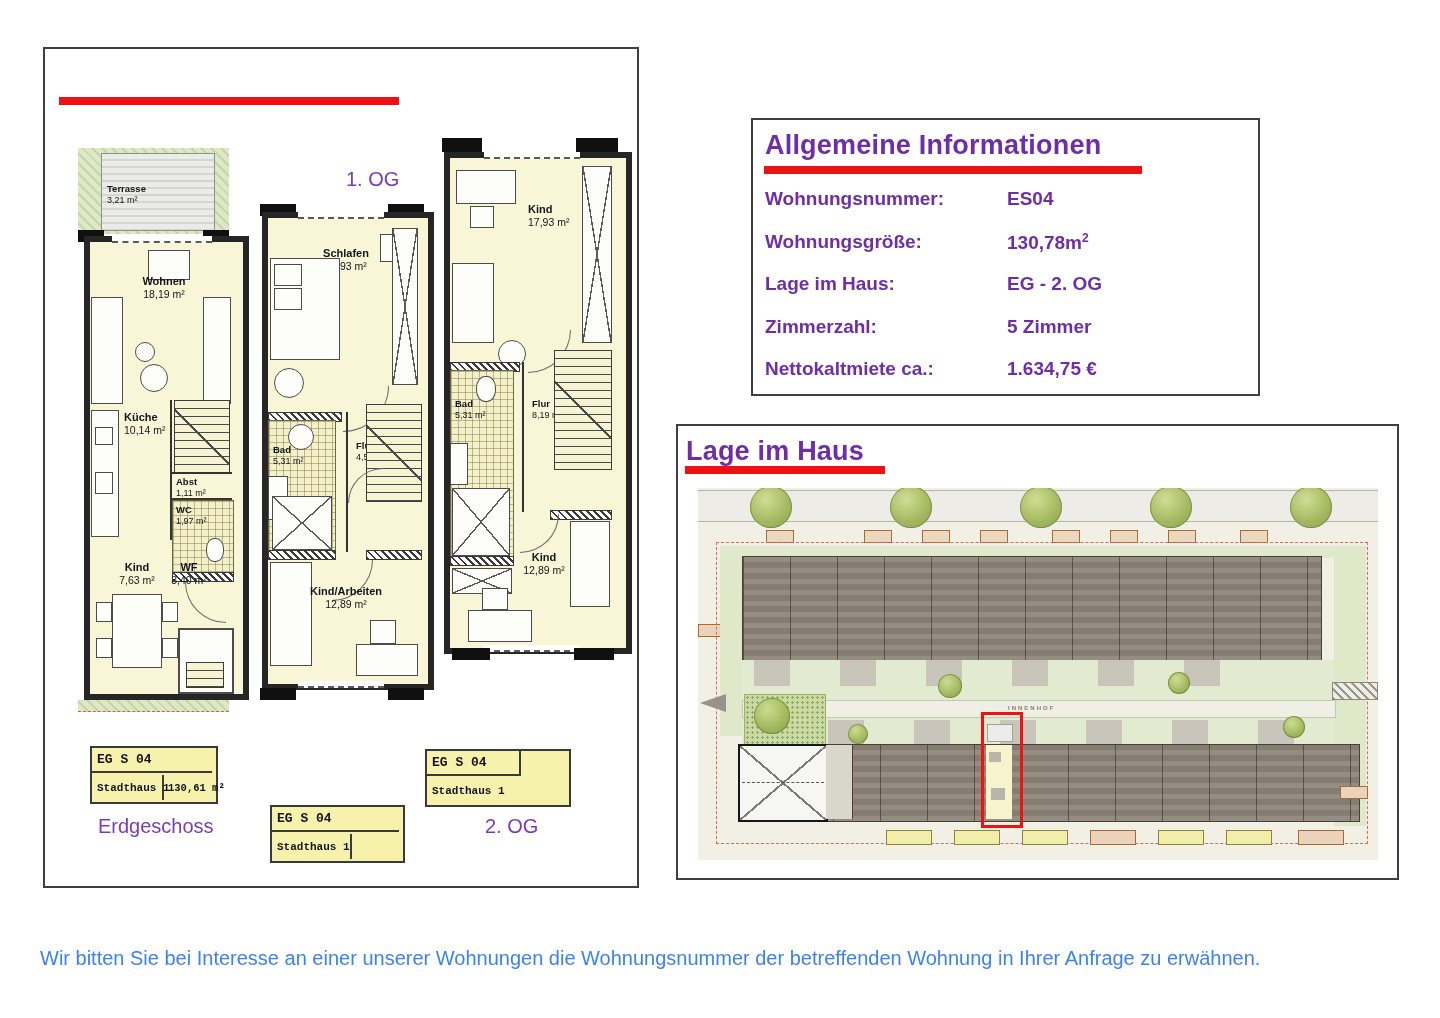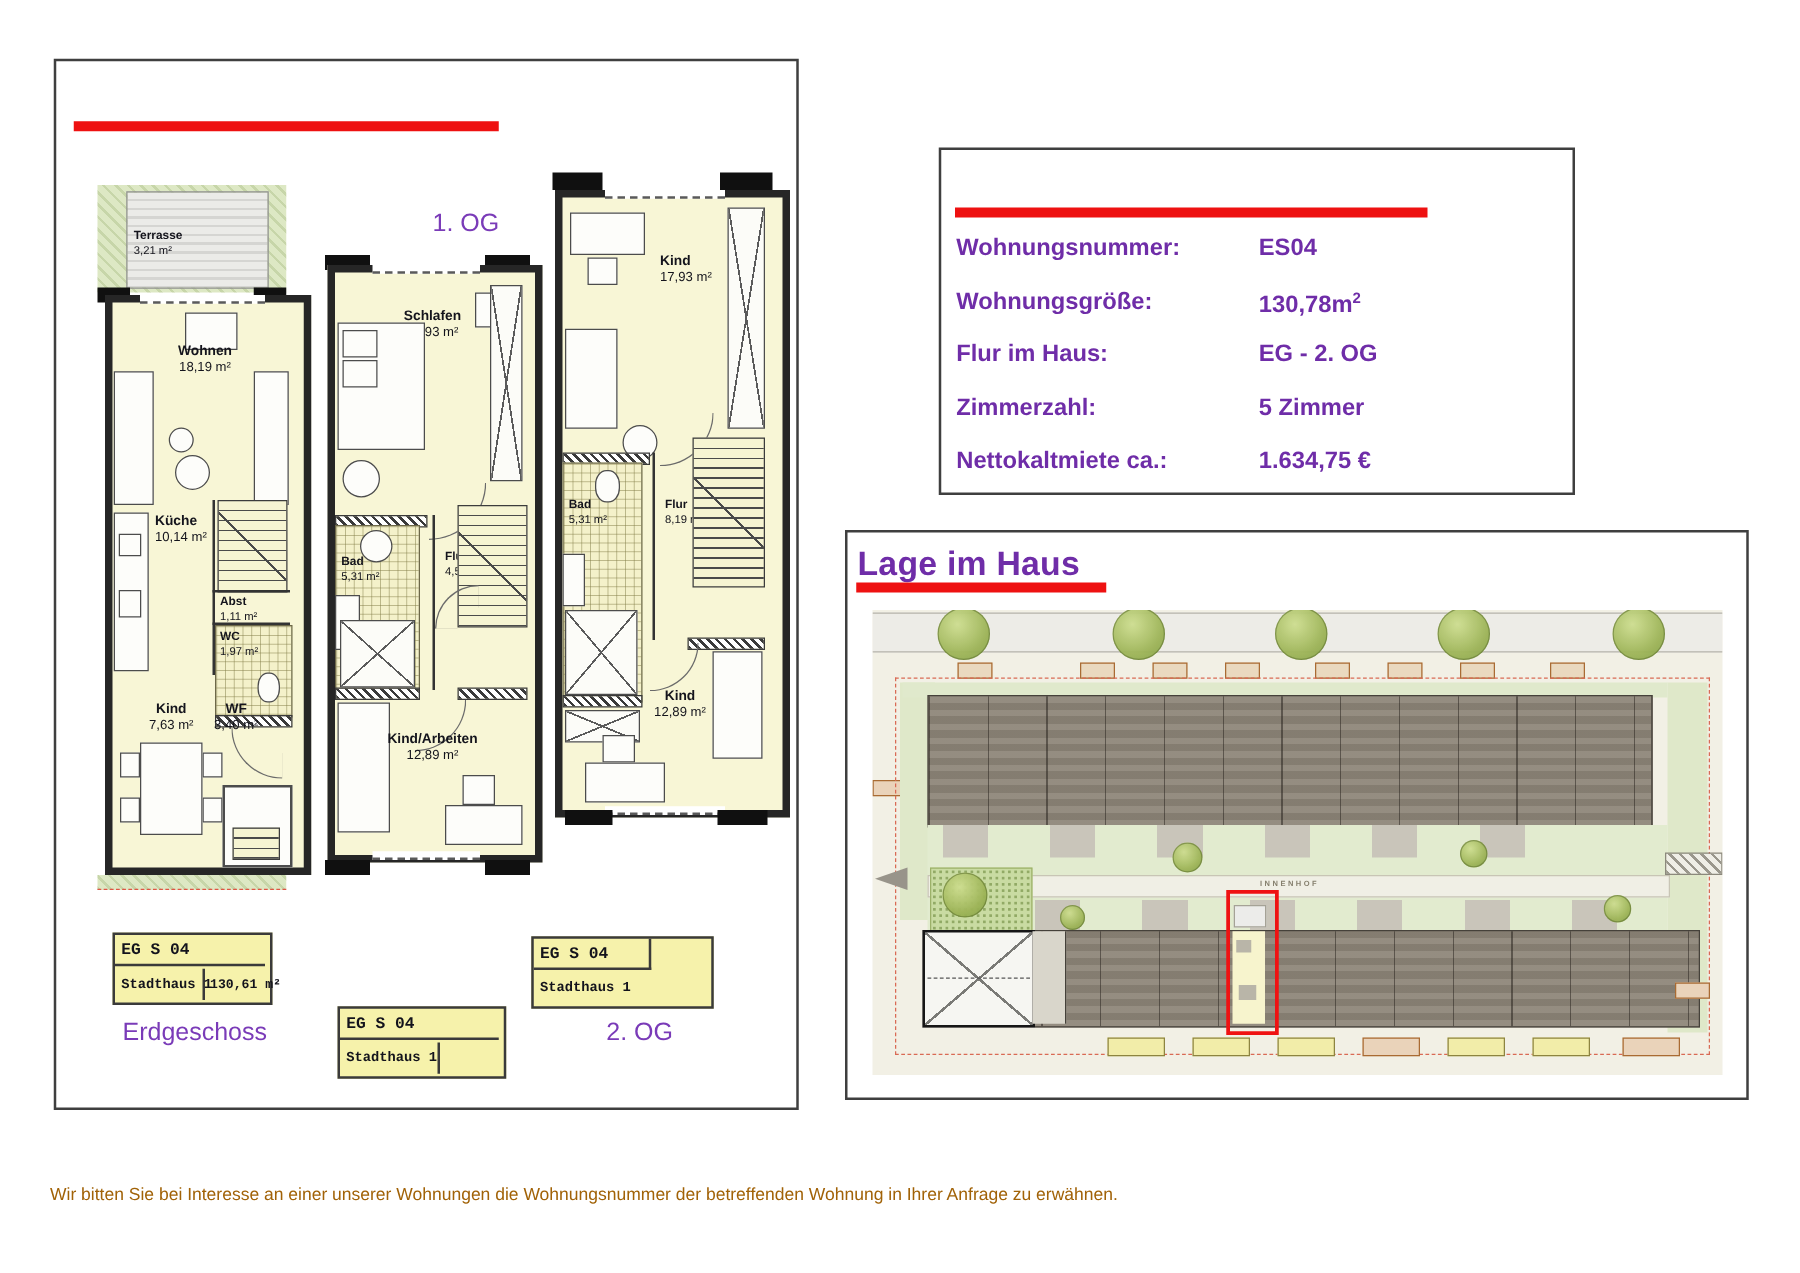--- a/index.html
+++ b/index.html
@@ -25,21 +25,21 @@
   .hatchb{position:absolute;background:repeating-linear-gradient(45deg,#3a3a3a 0 2px,#fff 2px 5px);border:1px solid #3a3a3a;}
   .arc{position:absolute;border:1.4px solid #6a6a6a;border-left:none;border-bottom:none;border-radius:0 100% 0 0;}
   .dash{position:absolute;border-bottom:2px dashed #5a5a5a;background:#fff;height:5px;}
   .blk{position:absolute;background:#101010;}
   .wline{position:absolute;background:#333;}
   .grass{position:absolute;background:#dde8c4;background-image:repeating-linear-gradient(45deg,rgba(110,140,60,.20) 0 2px,transparent 2px 7px);}
   .awn{position:absolute;background:repeating-linear-gradient(180deg,#ebebe8 0 5px,#d5d5d2 5px 7px);border:1px solid #909090;}
   .tag{position:absolute;background:#f6f2ab;border:2px solid #3a3a3a;color:#13131c;}
   .tcell{position:absolute;font-weight:bold;display:flex;align-items:center;padding-left:5px;box-sizing:border-box;white-space:nowrap;font-family:Liberation Mono, monospace;}
   .irow{position:absolute;font-size:19px;font-weight:bold;color:#6f2da8;white-space:nowrap;}
-  .foot{position:absolute;font-size:14px;color:#a16207;white-space:nowrap;}
+  .foot{position:absolute;font-size:20px;color:#3b82f6;white-space:nowrap;}
   .site{position:absolute;background:#f2f0e5;overflow:hidden;}
   .street{position:absolute;background:#edece7;border-top:1px solid #b5b3ab;border-bottom:1px solid #b5b3ab;}
   .tree{position:absolute;border-radius:50%;background:radial-gradient(circle at 38% 32%,#cede90,#9db457 62%,#83a046);box-shadow:inset 0 0 0 1px rgba(85,105,40,.55);opacity:.95;}
   .bldg{position:absolute;background-color:#8e8679;background-image:repeating-linear-gradient(90deg,rgba(35,30,25,.5) 0 1px,transparent 1px 47px),repeating-linear-gradient(0deg,rgba(255,255,255,.06) 0 5px,rgba(20,18,15,.08) 5px 11px);border:1px solid #45413a;}
   .slab{position:absolute;width:26px;height:11px;background:#ead9bf;border:1px solid #a96b33;}
   .ylab{position:absolute;width:44px;height:13px;background:#f2eda9;border:1px solid #8d8440;}
   .tlab{background:#ead3ba !important;border-color:#a96b33 !important;}
   .terrband{position:absolute;background:repeating-linear-gradient(90deg,#c9c5ba 0 36px,transparent 36px 86px);}
   .boundary{position:absolute;border:1.5px dashed #d96a54;}
   .path{position:absolute;background:#f0efe5;border:1px solid #c8c5b5;}
@@ -227,27 +227,28 @@
     <div class="tcell" style="left:0;top:27px;width:80px;height:25px;border-right:2px solid #3a3a3a;font-size:11px;">Stadthaus 1</div>
   </div>
 
   <div class="tag" style="left:425px;top:749px;width:142px;height:54px;">
     <div class="tcell" style="left:0;top:0;width:94px;height:25px;border-right:2px solid #3a3a3a;border-bottom:2px solid #3a3a3a;font-size:13px;">EG S 04</div>
     <div class="tcell" style="left:0;top:27px;width:138px;height:25px;font-size:11px;">Stadthaus 1</div>
   </div>
   <div class="cap" style="left:485px;top:815px;">2. OG</div>
 
   <div class="box" style="left:751px;top:118px;width:505px;height:274px;"></div>
+  <div class="h1" style="left:765px;top:130px;">Allgemeine Informationen</div>
   <div class="bar" style="left:764px;top:166px;width:378px;"></div>
 
   <div class="irow" style="left:765px;top:188px;">Wohnungsnummer:</div>
   <div class="irow" style="left:1007px;top:188px;">ES04</div>
   <div class="irow" style="left:765px;top:231px;">Wohnungsgröße:</div>
   <div class="irow" style="left:1007px;top:231px;"><span>130,78m</span><sup>2</sup></div>
-  <div class="irow" style="left:765px;top:273px;">Flur im Haus:</div>
+  <div class="irow" style="left:765px;top:273px;">Lage im Haus:</div>
   <div class="irow" style="left:1007px;top:273px;">EG - 2. OG</div>
   <div class="irow" style="left:765px;top:316px;">Zimmerzahl:</div>
   <div class="irow" style="left:1007px;top:316px;">5 Zimmer</div>
   <div class="irow" style="left:765px;top:358px;">Nettokaltmiete ca.:</div>
   <div class="irow" style="left:1007px;top:358px;">1.634,75 €</div>
 
   <div class="box" style="left:676px;top:424px;width:719px;height:452px;"></div>
   <div class="h1" style="left:686px;top:405px;margin-top:31px;">Lage im Haus</div>
   <div class="bar" style="left:685px;top:466px;width:200px;"></div>
 

